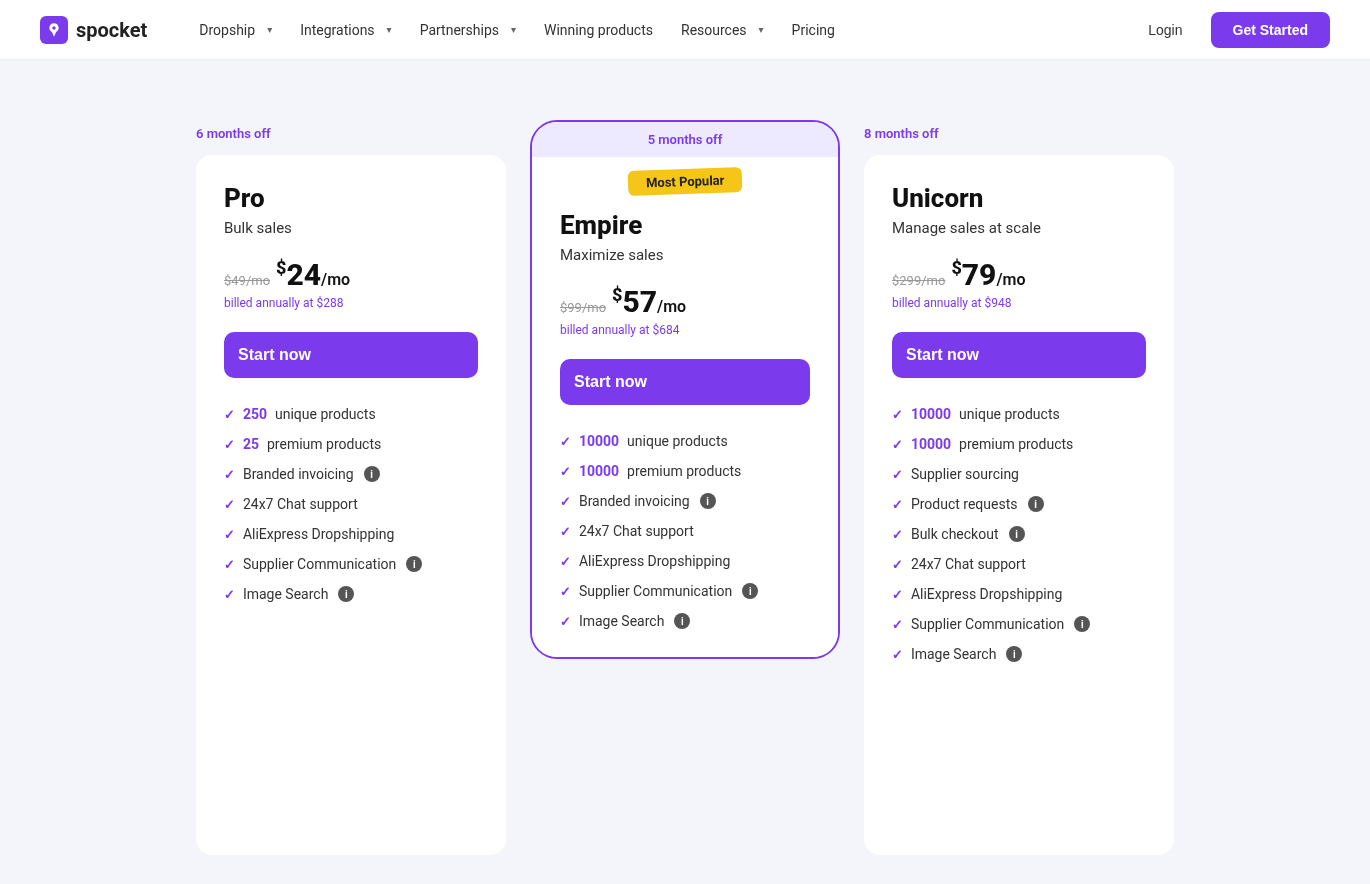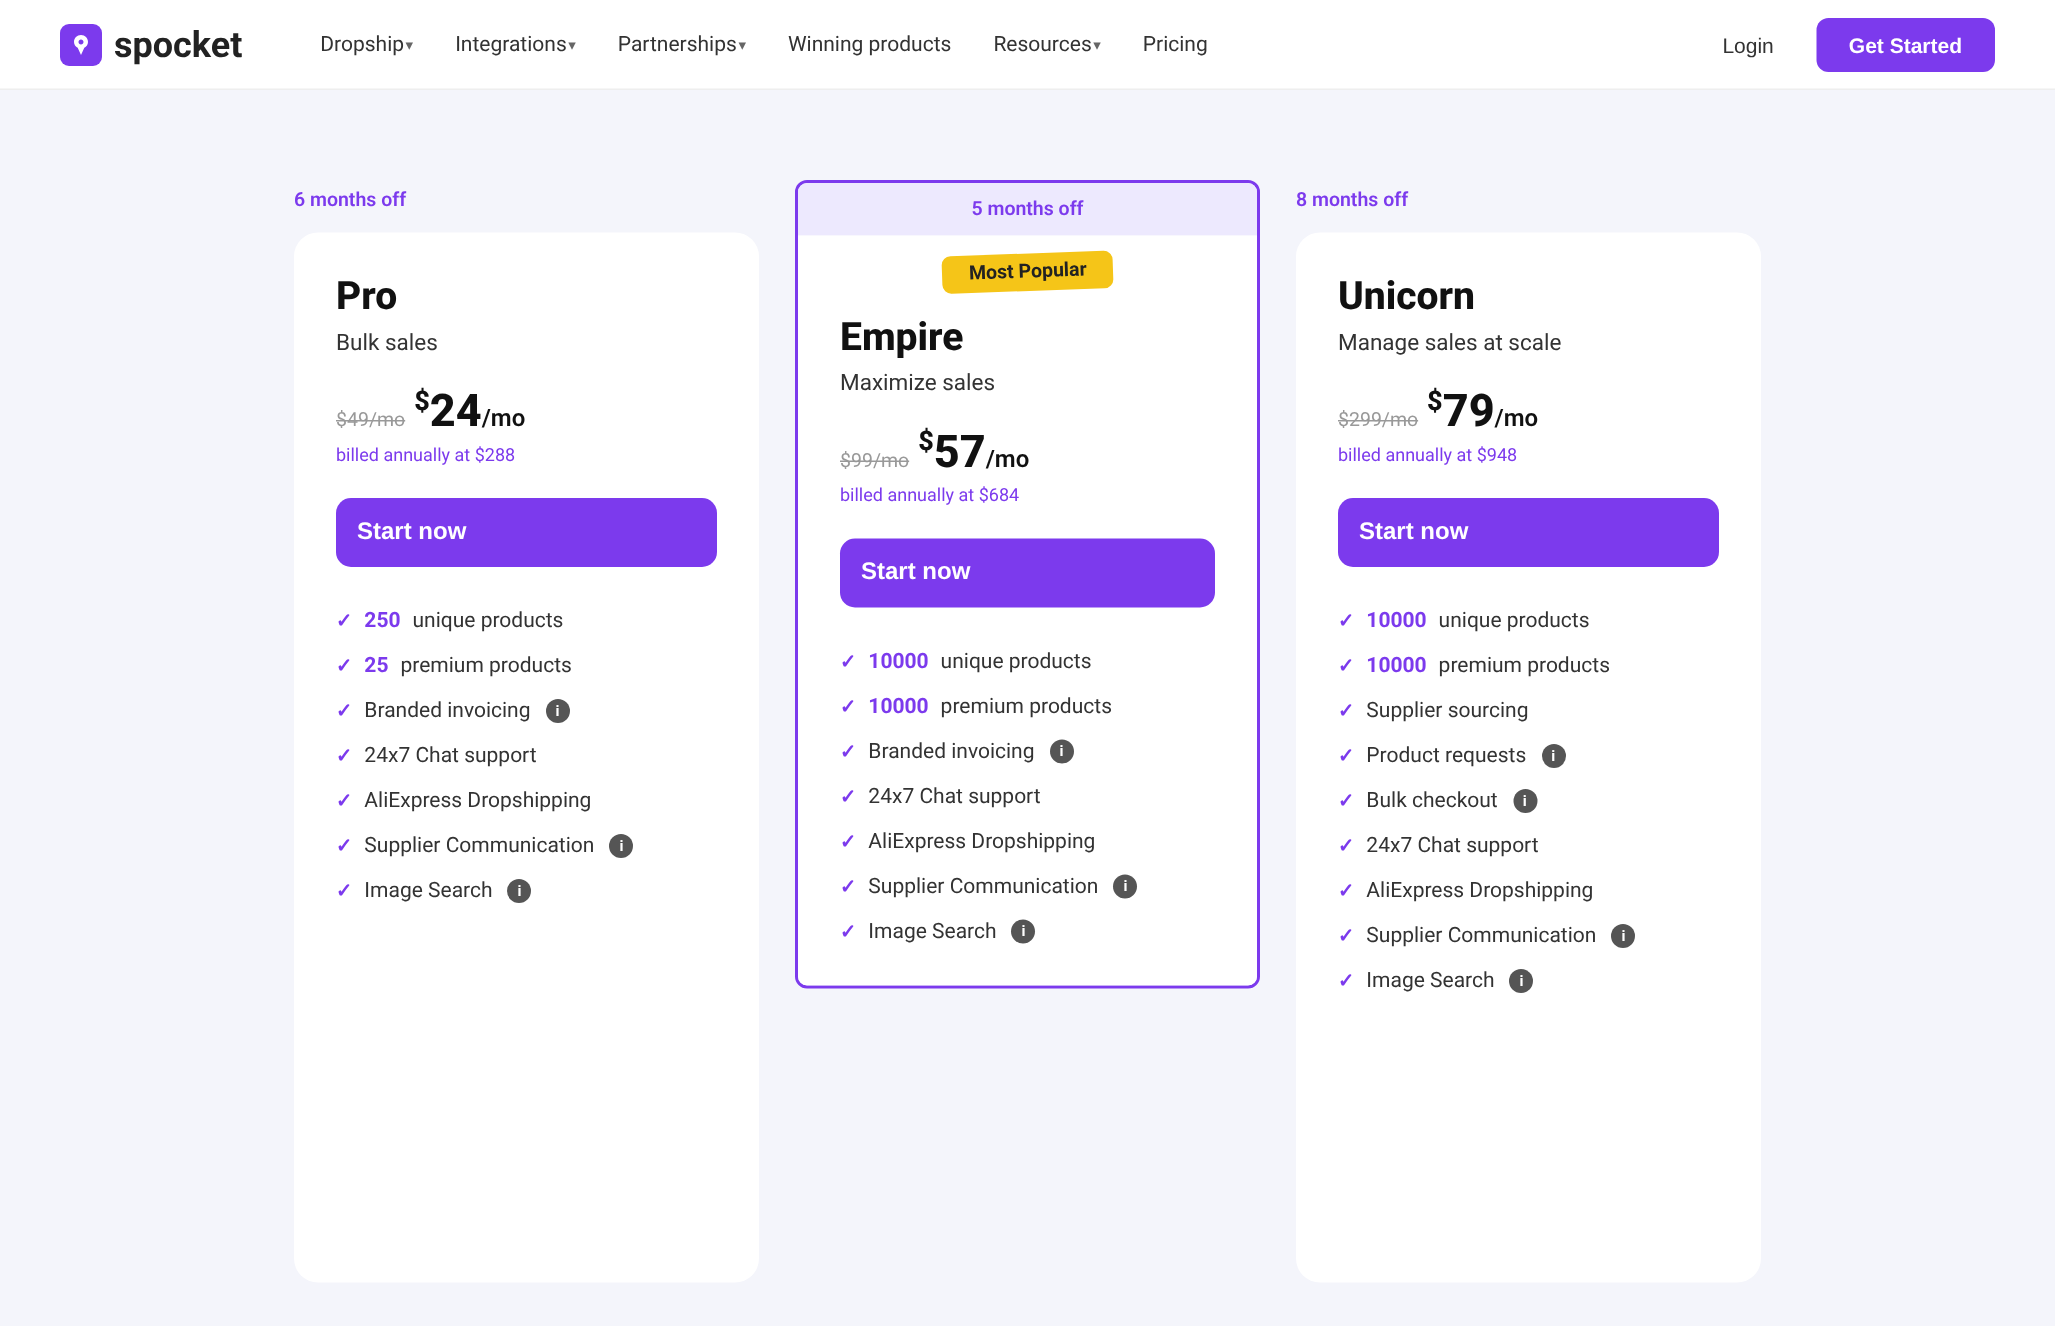--- a/index.html
+++ b/index.html
@@ -15,41 +15,41 @@
       border-bottom: 1px solid #eee;
       position: sticky;
       top: 0;
       z-index: 100;
     }
     .logo {
       display: flex;
       align-items: center;
       gap: 8px;
       font-weight: 700;
-      font-size: 24px;
+      font-size: 20px;
       color: #222;
       margin-right: 40px;
     }
     .logo-icon {
       width: 28px; height: 28px;
       background: #7c3aed;
       border-radius: 6px;
       display: flex; align-items: center; justify-content: center;
     }
     .logo-icon svg { width: 16px; height: 16px; }
     .nav-links {
       display: flex;
       align-items: center;
       gap: 4px;
       flex: 1;
     }
     .nav-item {
       display: flex;
       align-items: center;
-      gap: 1px;
+      gap: 12px;
       padding: 6px 12px;
       font-size: 14px;
       color: #333;
       cursor: pointer;
       border-radius: 6px;
       white-space: nowrap;
     }
     .nav-chevron { font-size: 10px; color: #666; }
     .nav-actions { display: flex; align-items: center; gap: 12px; }
     .login-btn {
@@ -197,21 +197,21 @@
       color: #fff;
       border-radius: 50%;
       font-size: 10px;
       font-weight: 700;
       margin-left: 2px;
       cursor: pointer;
       flex-shrink: 0;
     }
     .featured-container {
       border: 2px solid #7c3aed;
-      border-radius: 8px;
+      border-radius: 27px;
       overflow: hidden;
       width: 310px;
     }
     .featured-header {
       background: #ede9fe;
       padding: 10px 0;
       text-align: center;
       font-size: 13px;
       font-weight: 600;
       color: #7c3aed;

